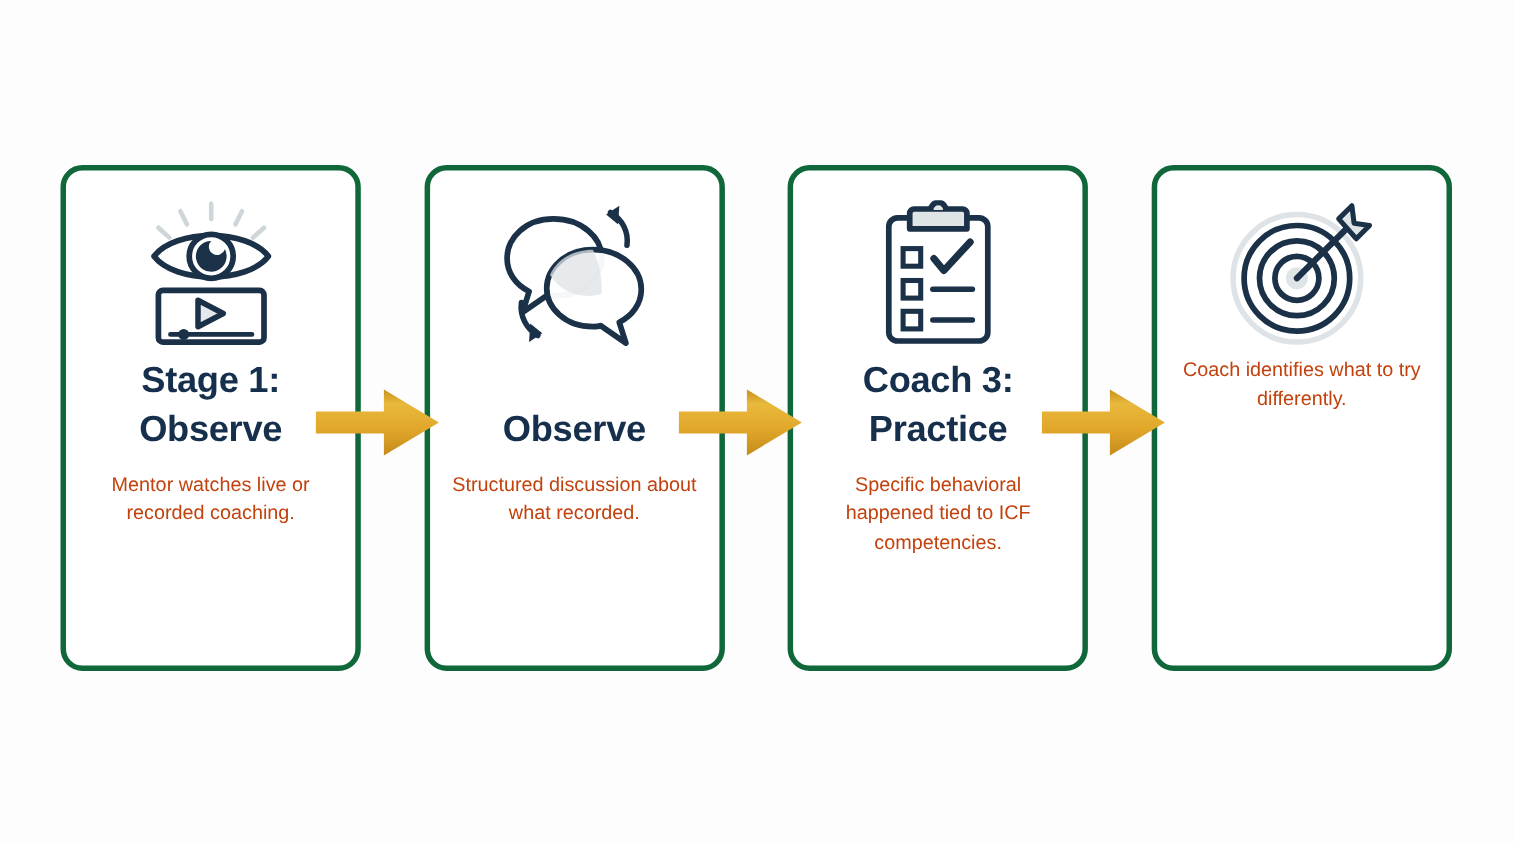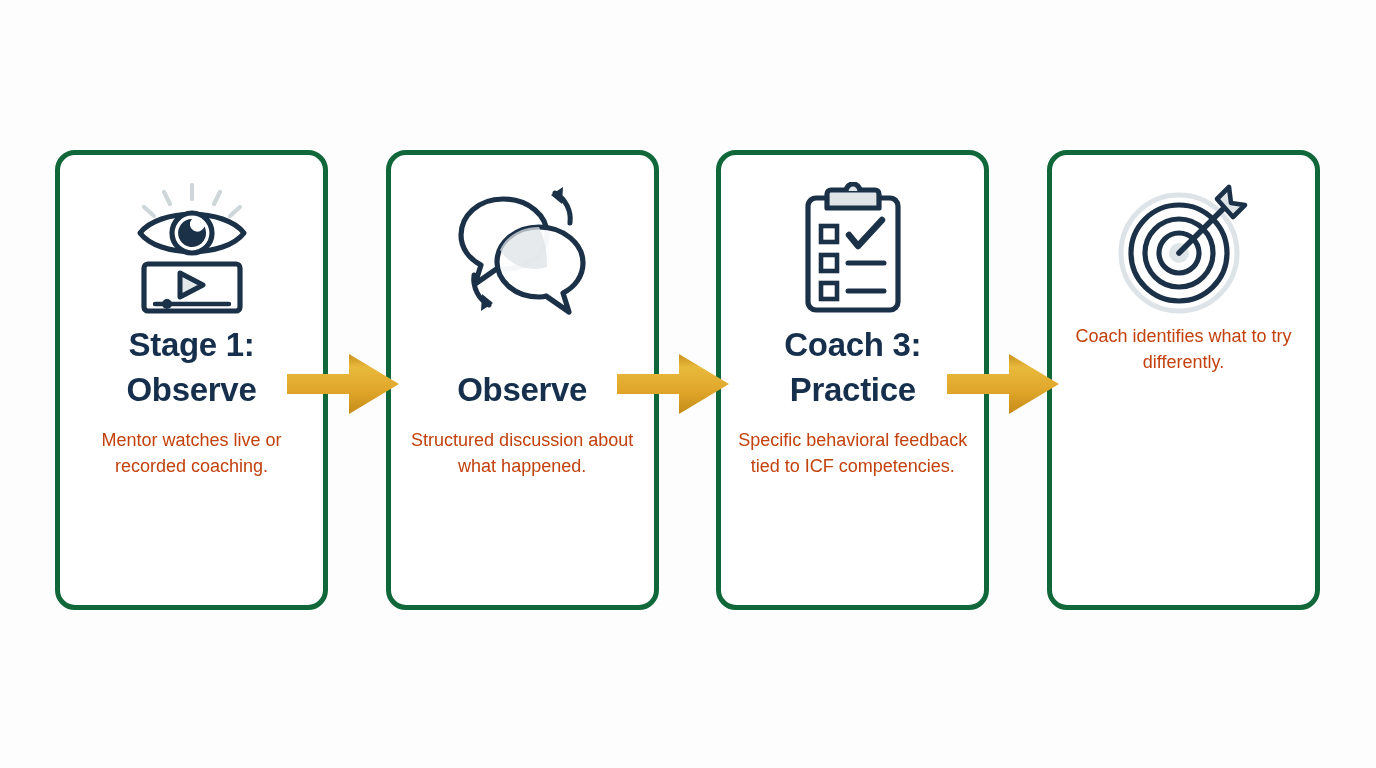--- a/index.html
+++ b/index.html
@@ -142,42 +142,42 @@
                    C124 104 132 93 132 80 C132 61 113 44 88 44 Z" stroke="#1b3148" stroke-width="5.2" fill="#ffffff" fill-opacity="0.96" stroke-linejoin="round"></path>
           <path d="M88 44 C70 44 55 53 49 67 C56 78 68 86 84 86
                    C89 86 93 85 96 84 C96 83 96 82 96 81
                    C96 67 93 54 88 44 Z" fill="#dde3e6" fill-opacity="0.75"></path>
         </svg>
       </div>
       <div class="card-title">
         <br>
         <span>Observe</span>
       </div>
-      <p class="card-desc">Structured discussion about what happened.</p>
+      <p class="card-desc">Structured discussion about what recorded.</p>
     </div>
 
     <div class="stage-card">
       <div class="card-icon">
         <svg width="110" height="134" viewBox="0 0 110 134" fill="none">
           <rect x="10" y="16" width="90" height="112" rx="8" ry="8" stroke="#1b3148" stroke-width="5.2" fill="#ffffff"></rect>
           <path d="M33 8 h44 a4 4 0 0 1 4 4 v14 h-52 v-14 a4 4 0 0 1 4 -4 Z" stroke="#1b3148" stroke-width="5.2" fill="#dfe4e6" stroke-linejoin="round"></path>
           <path d="M48 9 a7 7 0 0 1 14 0" stroke="#1b3148" stroke-width="5.2" fill="#dfe4e6" stroke-linejoin="round"></path>
           <rect x="23" y="44" width="16" height="16" stroke="#1b3148" stroke-width="4.6" fill="#ffffff"></rect>
           <rect x="23" y="73" width="16" height="16" stroke="#1b3148" stroke-width="4.6" fill="#ffffff"></rect>
           <rect x="23" y="101" width="16" height="16" stroke="#1b3148" stroke-width="4.6" fill="#ffffff"></rect>
           <path d="M51 53 L60 64 L84 38" stroke="#1b3148" stroke-width="6.4" fill="none" stroke-linecap="round" stroke-linejoin="round"></path>
           <line x1="50" y1="81" x2="86" y2="81" stroke="#1b3148" stroke-width="5" stroke-linecap="round"></line>
           <line x1="50" y1="109" x2="86" y2="109" stroke="#1b3148" stroke-width="5" stroke-linecap="round"></line>
         </svg>
       </div>
       <div class="card-title">
         <span>Coach 3:</span><br>
         <span>Practice</span>
       </div>
-      <p class="card-desc">Specific behavioral feedback tied to ICF competencies.</p>
+      <p class="card-desc">Specific behavioral happened tied to ICF competencies.</p>
     </div>
 
     <div class="stage-card">
       <div class="card-icon">
         <svg width="132" height="132" viewBox="0 0 132 132" fill="none">
           <circle cx="62" cy="70" r="58" stroke="#dde3e6" stroke-width="5" fill="none"></circle>
           <circle cx="62" cy="70" r="48" stroke="#1b3148" stroke-width="5.2" fill="#ffffff"></circle>
           <circle cx="62" cy="70" r="34" stroke="#1b3148" stroke-width="5.2" fill="#ffffff"></circle>
           <circle cx="62" cy="70" r="20" stroke="#1b3148" stroke-width="5.2" fill="#ffffff"></circle>
           <circle cx="62" cy="70" r="10" fill="#dfe4e6"></circle>

